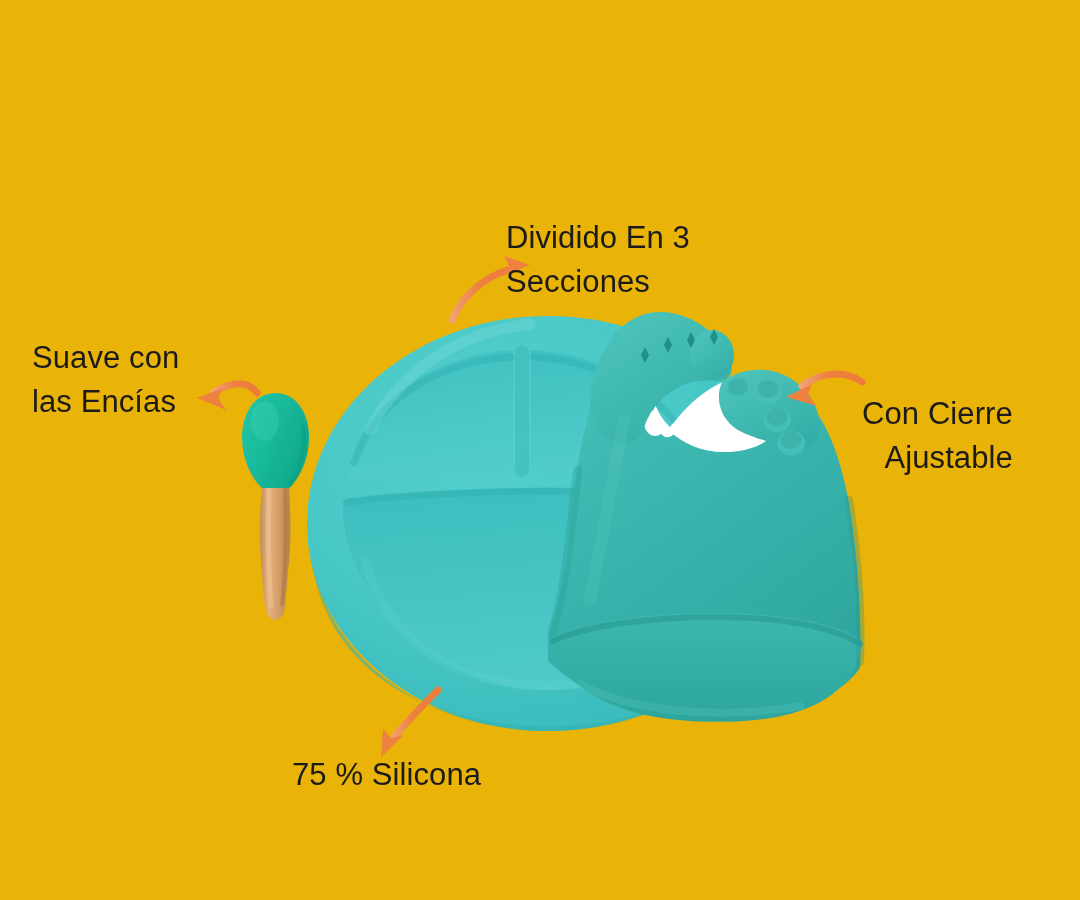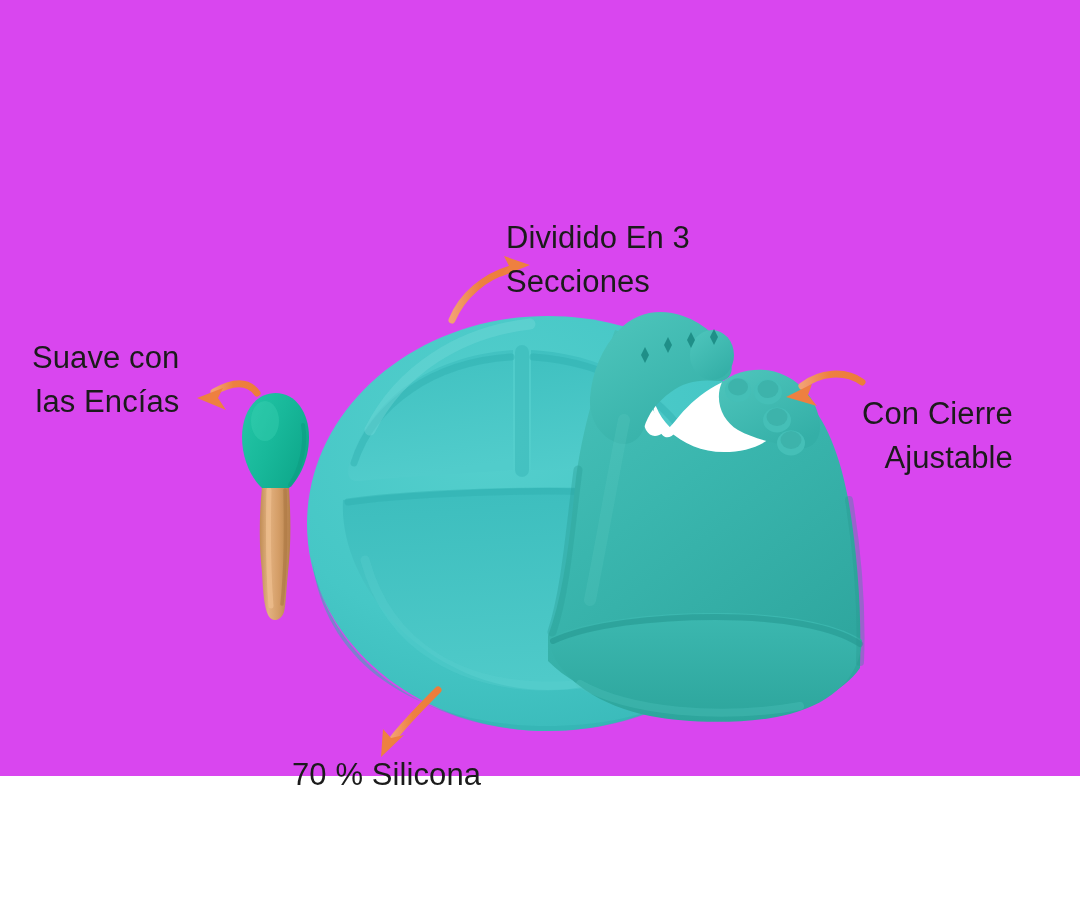--- a/index.html
+++ b/index.html
@@ -2,35 +2,35 @@
 <html><head>
 <meta charset="utf-8">
 <style>
   html,body{margin:0;padding:0;}
   body{
     width:1080px;height:900px;
     background:#ffffff;
     font-family:"Liberation Sans", sans-serif;
     overflow:hidden;
   }
-  #stage{position:relative;width:1080px;height:776px;background:#d946ef;}
+  #stage{position:relative;width:1080px;height:900px;background:#eab308;}
 
   
   .label{
     position:absolute;
     color:#1b1b1b;
     font-size:31px;
     line-height:1.42;
     font-weight:400;
     letter-spacing:.1px;
     white-space:pre-line;
     -webkit-font-smoothing:antialiased;
   }
   #label-secciones{left:506px;top:216px;text-align:left;}
-  #label-encias   {left:32px; top:336px;text-align:right;}
+  #label-encias   {left:32px; top:336px;text-align:left;}
   #label-cierre   {left:862px;top:392px;text-align:right;}
   #label-silicona {left:292px;top:753px;text-align:left;}
 
   
   #art{position:absolute;left:0;top:0;width:1080px;height:900px;}
 </style>
 </head>
 <body>
 
 <div id="stage">
@@ -246,15 +246,15 @@
 
   <div class="label" id="label-secciones">Dividido En 3
 Secciones</div>
 
   <div class="label" id="label-encias">Suave con
 las Encías</div>
 
   <div class="label" id="label-cierre">Con Cierre
 Ajustable</div>
 
-  <div class="label" id="label-silicona">70 % Silicona</div>
+  <div class="label" id="label-silicona">75 % Silicona</div>
 
 </div>
 
 </body></html>

